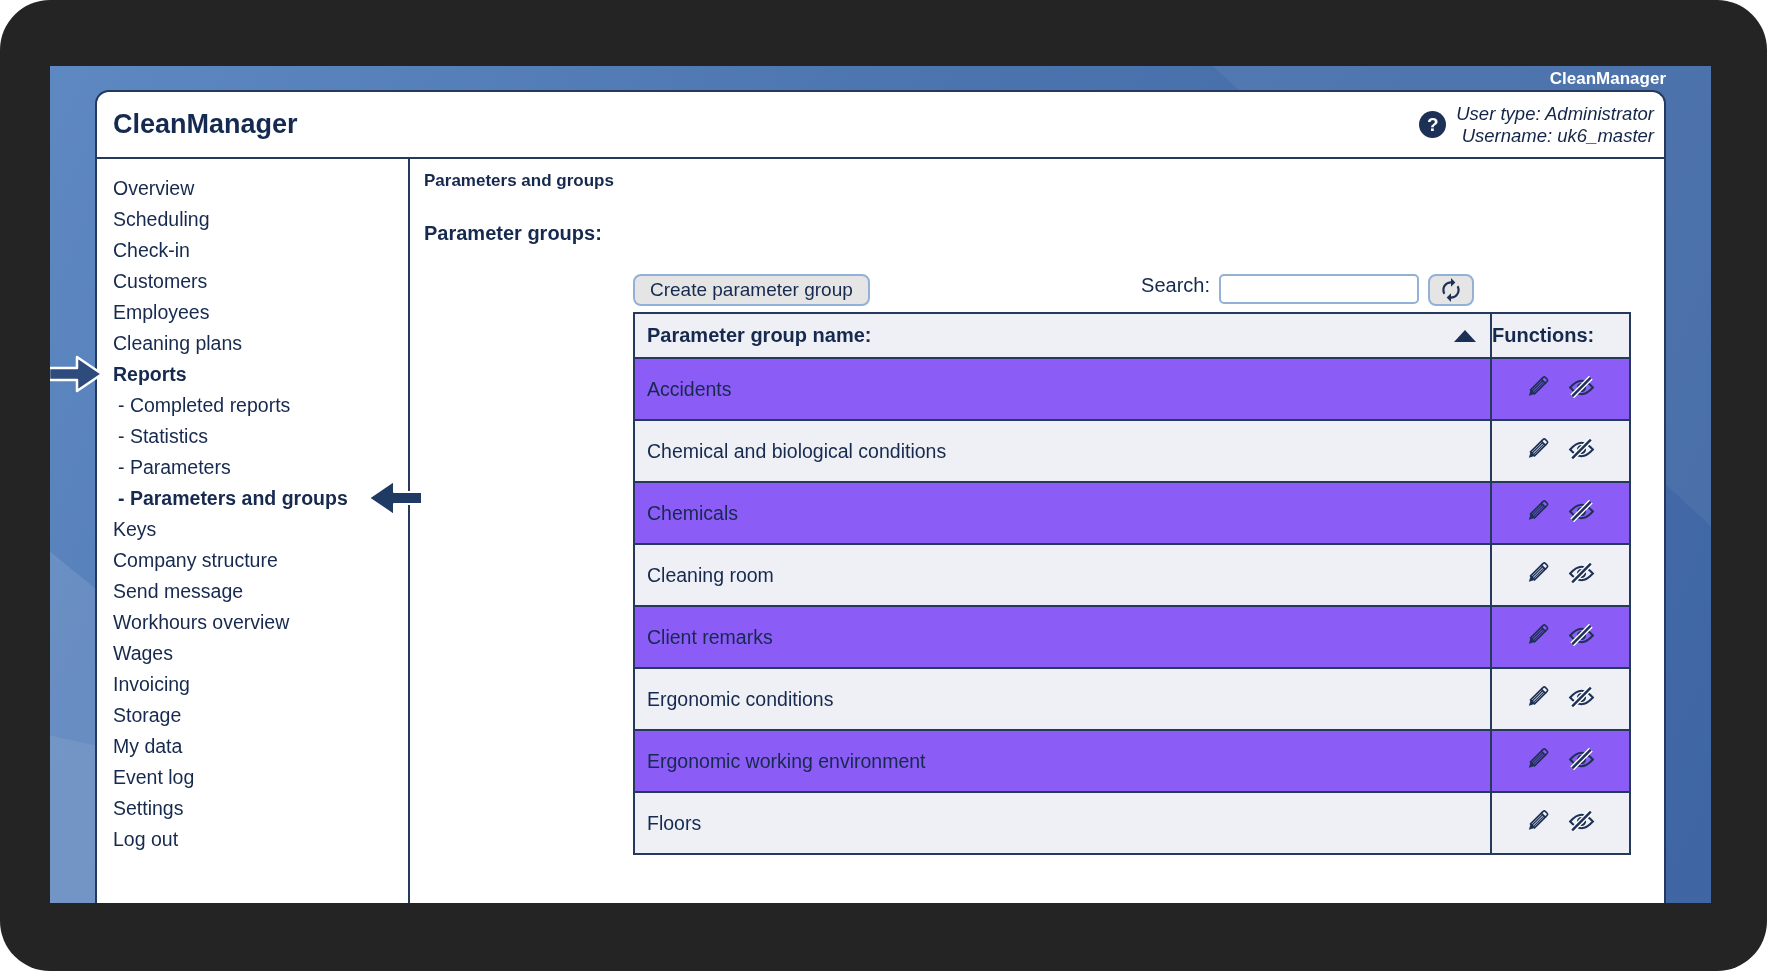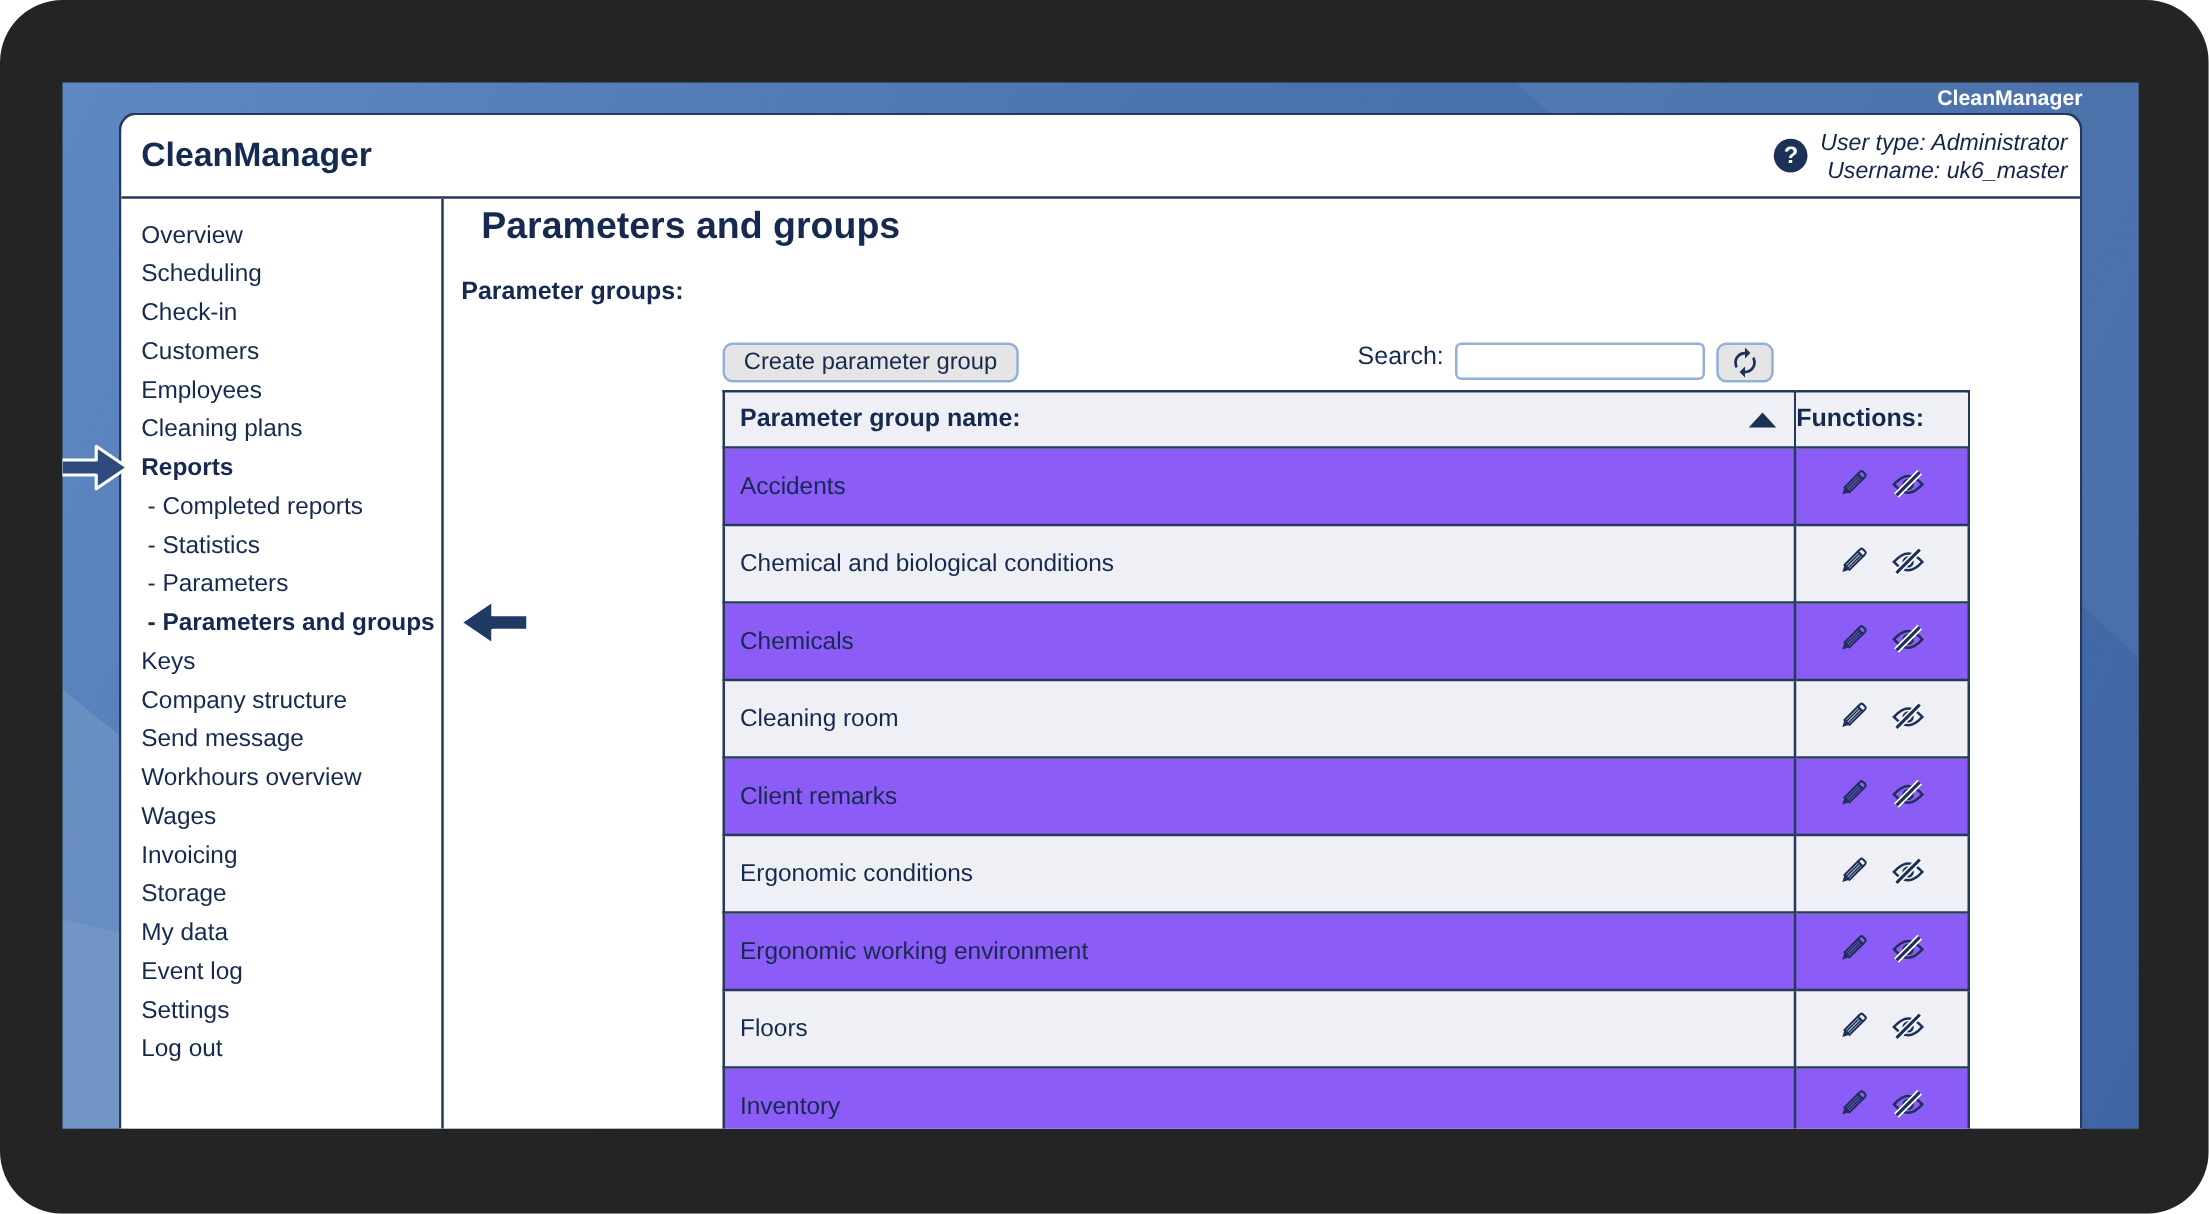--- a/index.html
+++ b/index.html
@@ -29,28 +29,28 @@
 
   .win-header{height:65px;display:flex;align-items:center;justify-content:space-between;
     padding:0 10px 0 16px;border-bottom:2px solid #25395c;}
   .app-title{font-size:27px;font-weight:bold;margin:0;color:#152a50;}
   .user-block{display:flex;align-items:center;gap:10px;}
   .help{width:27px;height:27px;border-radius:50%;background:#1d3156;color:#fff;
     font-weight:bold;font-size:19px;display:flex;align-items:center;justify-content:center;}
   .user-lines{text-align:right;font-style:italic;font-size:18.5px;line-height:22px;color:#13264a;}
 
   .win-body{display:flex;height:746px;}
-  .sidebar{width:256px;box-sizing:border-box;padding:14px 0 0 16px;}
+  .sidebar{width:311px;box-sizing:border-box;padding:14px 0 0 16px;}
   .sidebar ul{list-style:none;margin:0;padding:0;font-size:19.5px;line-height:31px;}
   .sidebar li{white-space:nowrap;cursor:pointer;}
   .sidebar li.bold{font-weight:bold;}
   .sidebar li.sub{padding-left:5px;}
 
   .main{flex:1;border-left:2px solid #25395c;box-sizing:border-box;padding:6px 0 0 14px;position:relative;}
-  .page-title{font-size:30px;font-weight:bold;margin:2px 0 0 16px;line-height:28px;}
+  .page-title{font-size:17px;font-weight:bold;margin:2px 0 0 0;line-height:28px;}
   .section-title{font-size:20px;font-weight:bold;margin:26px 0 0 0;line-height:24px;}
 
   .content{margin:29px 0 0 209px;width:841px;}
   .toolbar{display:flex;justify-content:space-between;align-items:center;height:32px;margin-bottom:6px;}
   .btn{background:#e5e5e5;border:2px solid #93b1d7;border-radius:8px;color:#16294e;
     font-family:"Liberation Sans",sans-serif;font-size:19px;height:32px;padding:0 15px;
     box-sizing:border-box;cursor:pointer;line-height:26px;}
   .search-wrap{display:flex;align-items:flex-start;gap:9px;}
   .search-label{font-size:20px;}
   .search-input{width:200px;height:30px;box-sizing:border-box;border:2px solid #93b1d7;
@@ -341,42 +341,20 @@
         <svg width="29" height="25" viewBox="0 0 28 24">
           <path d="M3 13 Q9 6.5 14 6.5 Q19 6.5 25 13 Q19 19.5 14 19.5 Q9 19.5 3 13 Z" fill="none" stroke="#1d3156" stroke-width="1.9"></path>
           <circle cx="14" cy="13" r="3.4" fill="none" stroke="#1d3156" stroke-width="2"></circle>
           <line x1="5" y1="21.5" x2="23" y2="3.5" stroke="#ffffff" stroke-width="5"></line>
           <line x1="5" y1="21.5" x2="23" y2="3.5" stroke="#1d3156" stroke-width="2.4"></line>
         </svg>
       </span>
     </td>
   </tr>
 
-  <tr>
-    <td>Inventory</td>
-    <td class="functions">
-      <span class="icon">
-        <svg width="26" height="25" viewBox="0 0 24 24">
-          <polygon points="3.2,20.8 4.9,15.3 8.7,19.1 " fill="#1d3156"></polygon>
-          <polygon points="4.9,15.3 15.2,5 19,8.8 8.7,19.1" fill="none" stroke="#1d3156" stroke-width="1.6"></polygon>
-          <line x1="6.2" y1="16.6" x2="16.5" y2="6.3" stroke="#1d3156" stroke-width="1.2"></line>
-          <line x1="7.5" y1="17.9" x2="17.8" y2="7.6" stroke="#1d3156" stroke-width="1.2"></line>
-          <path d="M15.2 5 L17 3.2 Q18 2.3 19 3.2 L20.8 5 Q21.7 6 20.8 7 L19 8.8" fill="none" stroke="#1d3156" stroke-width="1.6"></path>
-        </svg>
-      </span>
-      <span class="icon">
-        <svg width="29" height="25" viewBox="0 0 28 24">
-          <path d="M3 13 Q9 6.5 14 6.5 Q19 6.5 25 13 Q19 19.5 14 19.5 Q9 19.5 3 13 Z" fill="none" stroke="#1d3156" stroke-width="1.9"></path>
-          <circle cx="14" cy="13" r="3.4" fill="none" stroke="#1d3156" stroke-width="2"></circle>
-          <line x1="5" y1="21.5" x2="23" y2="3.5" stroke="#ffffff" stroke-width="5"></line>
-          <line x1="5" y1="21.5" x2="23" y2="3.5" stroke="#1d3156" stroke-width="2.4"></line>
-        </svg>
-      </span>
-    </td>
-  </tr>
 </tbody>
             </table>
 
           </div>
         </div>
 
       </div>
     </div>
   </div>
 </div>

